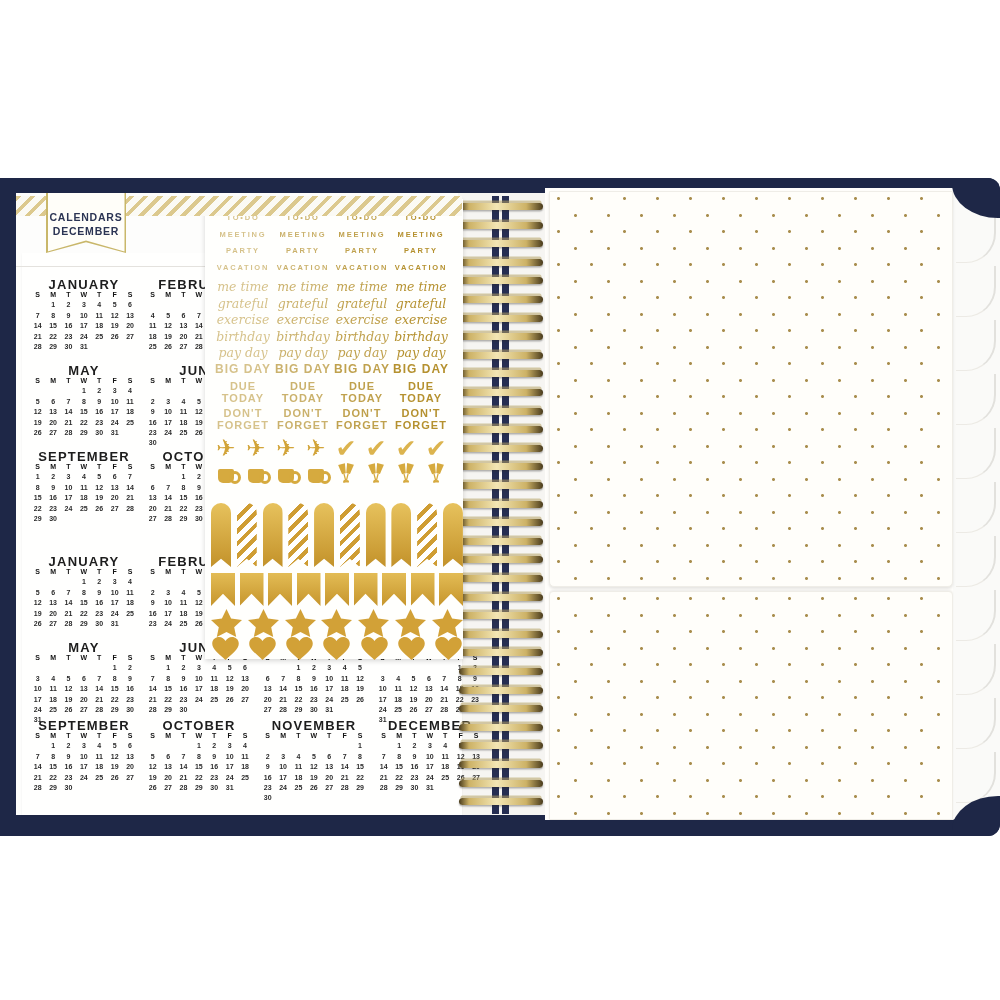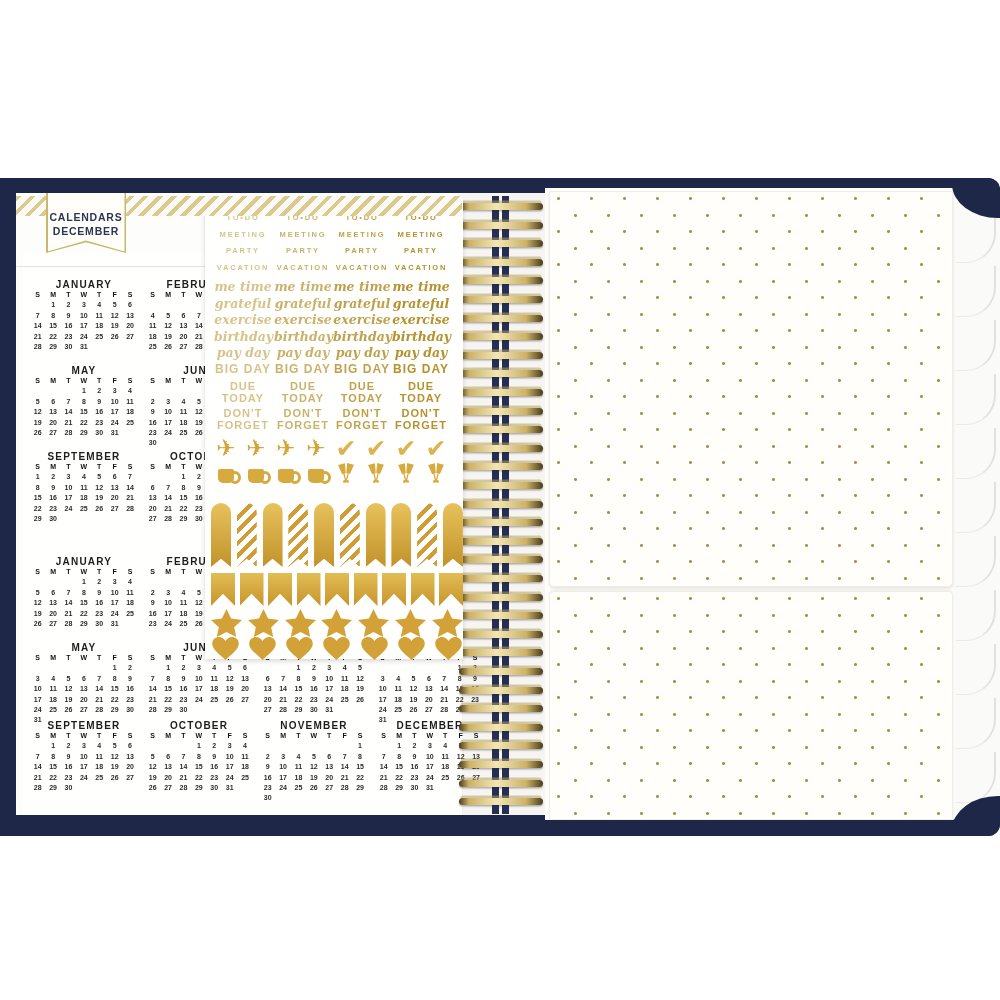--- a/index.html
+++ b/index.html
@@ -44,33 +44,33 @@
   .ribbon .inner div{font-size:10.5px;font-weight:700;letter-spacing:.8px;color:#2c3554;line-height:1.35;}
 
   
   .sheet{position:absolute;left:22px;width:440px;background:#fffffe;border-bottom:1px solid #dcdcda;
          box-shadow:0 1px 2px rgba(0,0,0,.05);}
   .sheet.s0{top:253px;height:295px;}
   .sheet.s1{top:548px;height:267px;border-bottom:none;}
   .hdrline{position:absolute;left:16px;top:266px;width:190px;height:1px;background:#e4e2de;z-index:4;}
 
   .month{position:absolute;width:108px;z-index:3;}
-  .month .mtitle{font-size:10px;font-weight:700;letter-spacing:1.2px;color:#1d1d1d;
+  .month .mtitle{font-size:13px;font-weight:700;letter-spacing:1.2px;color:#1d1d1d;
                  text-align:center;height:11px;line-height:11px;}
   .mgrid{display:grid;grid-template-columns:repeat(7,15.4px);}
   .mgrid span{height:10.4px;line-height:10.4px;font-size:7px;text-align:center;color:#2b2b2b;
               font-weight:700;}
   .mgrid span.dh{font-weight:700;color:#111;}
 
   
   .sticker{position:absolute;left:205px;top:199px;width:258px;height:460px;background:#fffffd;
            z-index:10;box-shadow:0 2px 5px rgba(0,0,0,.16);}
   .wrow{position:absolute;width:58px;text-align:center;color:#b5912f;white-space:nowrap;}
   .wcaps{font-size:7.5px;font-weight:700;letter-spacing:1.8px;}
-  .wscript{font-family:"DejaVu Serif",serif;font-style:italic;font-size:12.5px;font-weight:700;}
+  .wscript{font-family:"DejaVu Serif",serif;font-style:italic;font-size:12.5px;font-weight:400;}
   .wbold{font-size:12px;font-weight:700;letter-spacing:1px;}
   .wbold2{font-size:11px;font-weight:700;letter-spacing:1px;line-height:1.12;text-align:center;}
   .c0{opacity:.55}.c1{opacity:.7}.c2{opacity:.85}.c3{opacity:1}
 
   .irow{position:absolute;display:flex;}
   .islot{width:30px;display:flex;align-items:center;justify-content:center;}
   .glyph{font-family:"DejaVu Sans",sans-serif;color:#d2a439;}
   .mug{position:relative;width:16px;height:14px;background:#d6aa3f;border-radius:2px 2px 5px 5px;}
   .mug i{position:absolute;right:-7px;top:2px;width:6px;height:7px;border:3px solid #d6aa3f;
          border-radius:50%;}

